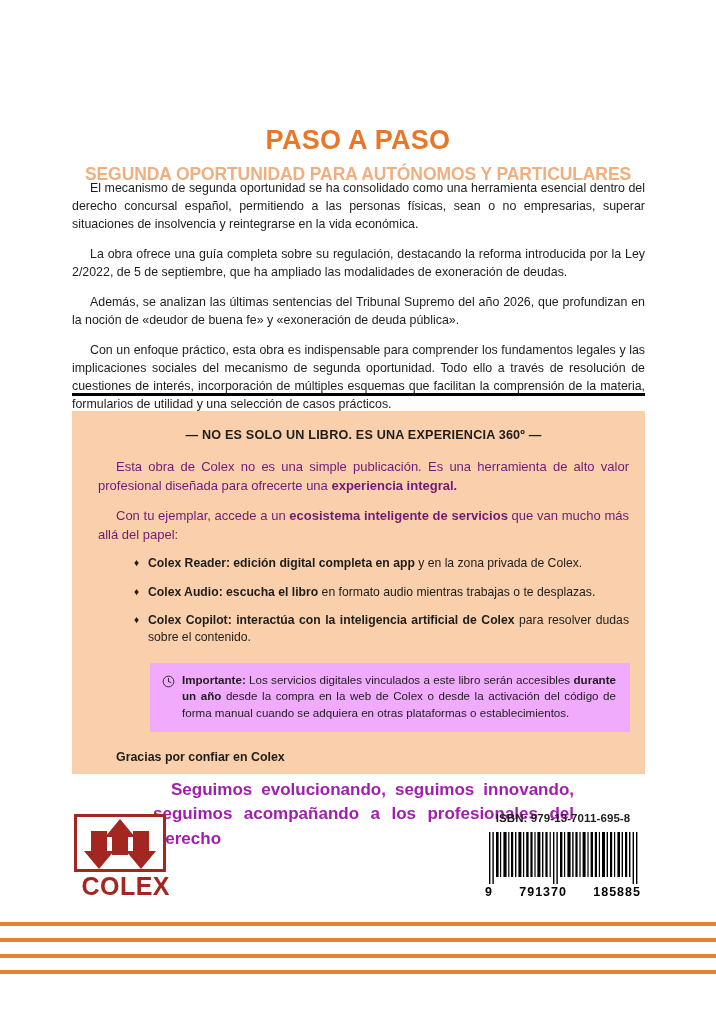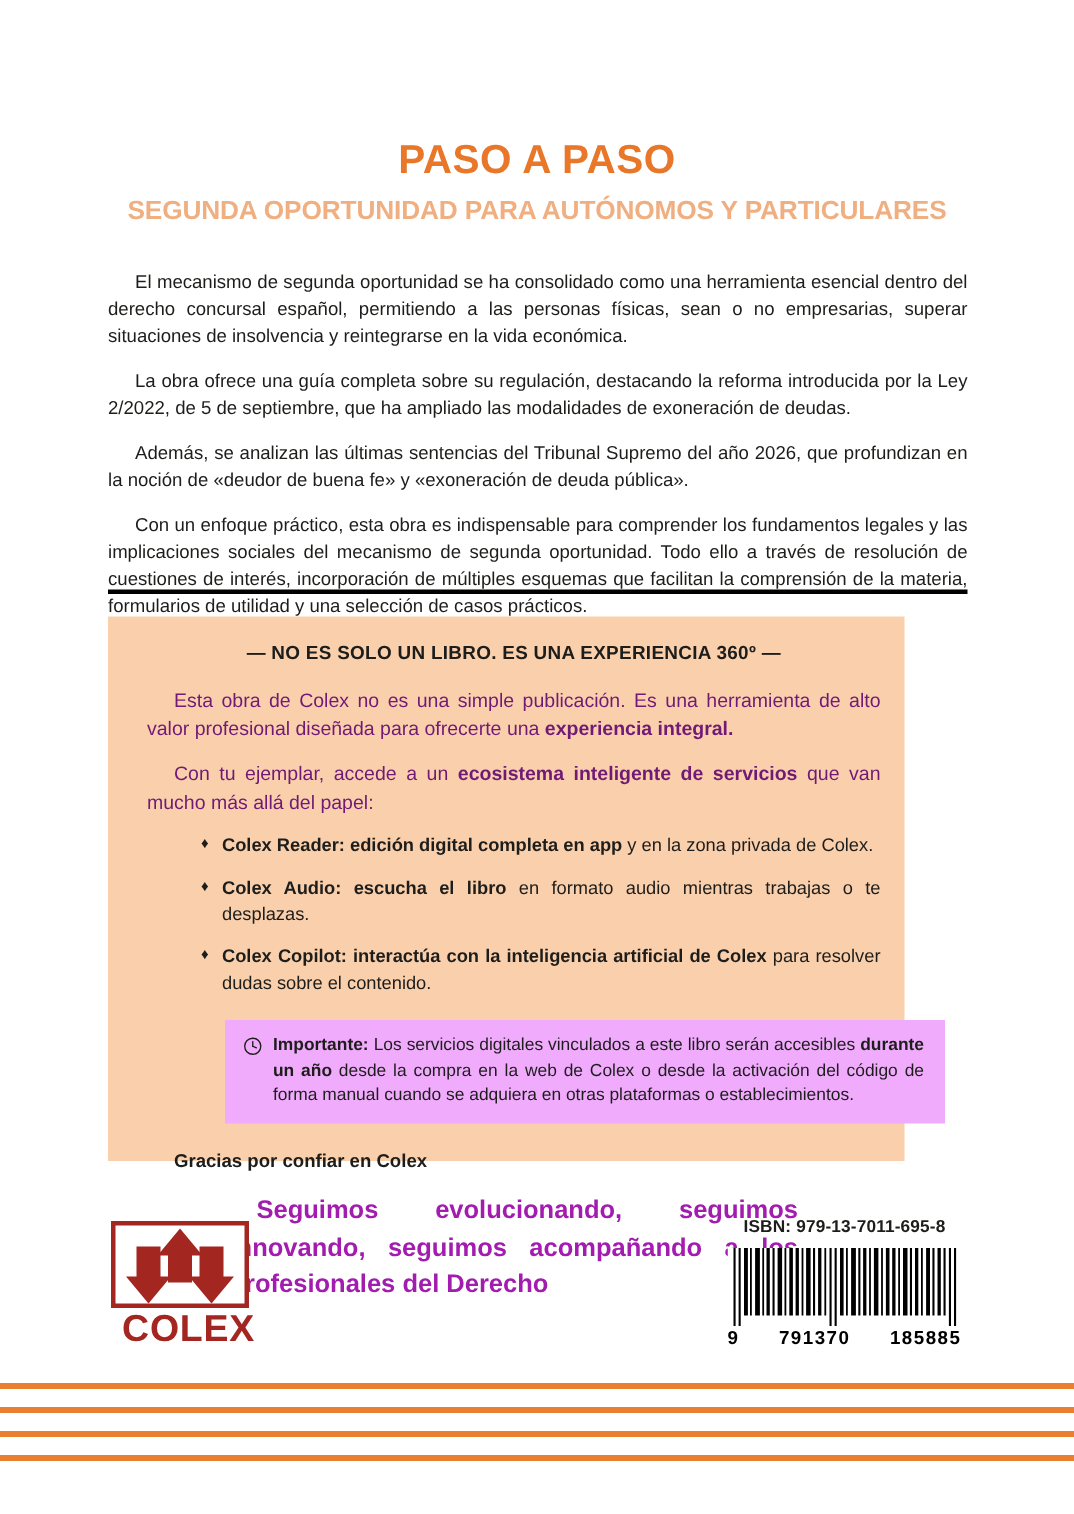--- a/index.html
+++ b/index.html
@@ -20,21 +20,21 @@
     position: absolute;
     inset: 0;
     background: #ffffff;
   }
 
   
   .title-block {
     position: absolute;
     left: 0;
     right: 0;
-    top: 92px;
+    top: 126px;
     text-align: center;
   }
   .main-title {
     font-size: 27px;
     font-weight: bold;
     letter-spacing: 0.3px;
     color: #E8772A;
     line-height: 1.1;
     margin: 0;
   }
@@ -73,21 +73,21 @@
     width: 573px;
     height: 2.5px;
     background: #000000;
   }
 
   
   .panel {
     position: absolute;
     left: 72px;
     top: 411px;
-    width: 531px;
+    width: 573px;
     height: 363px;
     background: #FACFAC;
     box-sizing: border-box;
     padding: 17px 16px 0 26px;
   }
   .panel-heading {
     text-align: center;
     font-size: 12.6px;
     font-weight: bold;
     letter-spacing: 0.2px;

